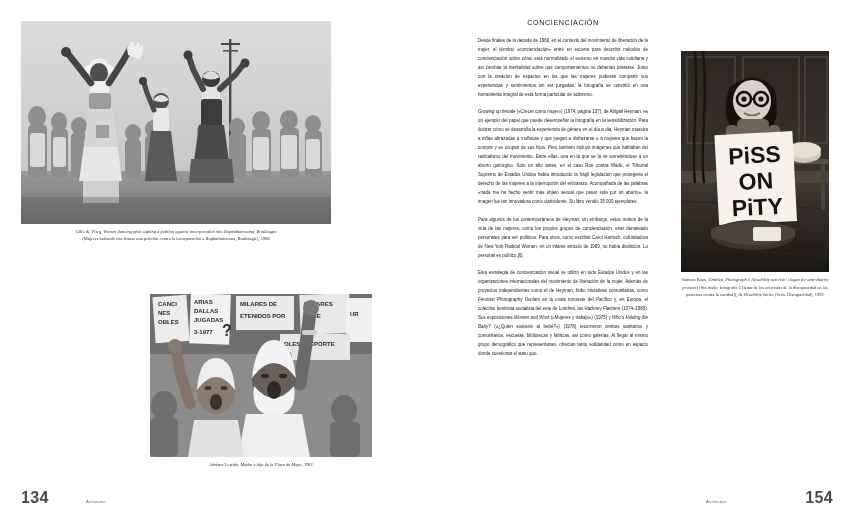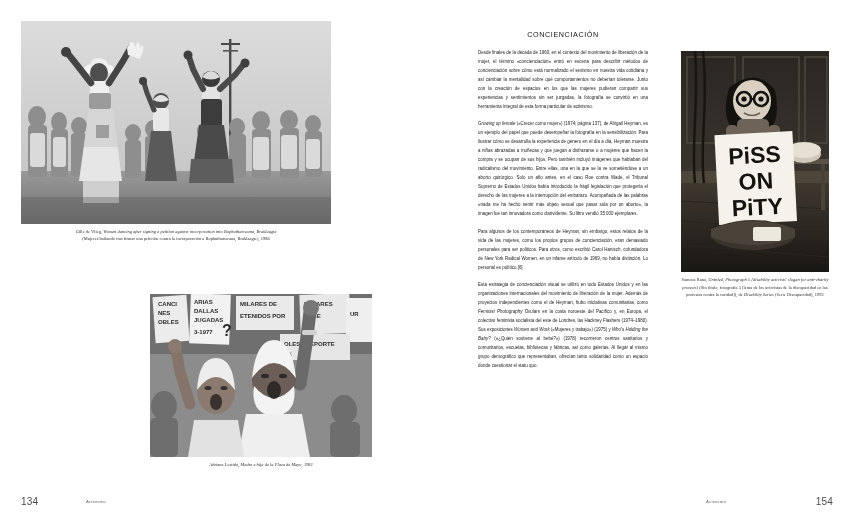--- a/index.html
+++ b/index.html
@@ -47,42 +47,43 @@
     left: 478px;
     top: 18px;
     width: 170px;
   }
   .section-title {
     font-family: "Liberation Sans", sans-serif;
     font-size: 7.2px;
     letter-spacing: 0.085em;
     text-align: center;
     color: #141414;
-    margin: 12px 0 10px 0;
+    margin: 0 0 10px 0;
     font-weight: 400;
   }
   .body-text {
     font-family: "Liberation Sans", sans-serif;
     font-size: 4.45px;
     line-height: 2.02;
     text-align: justify;
     color: #202020;
     margin: 0 0 8.5px 0;
     letter-spacing: 0.002em;
   }
   .body-text:last-child { margin-bottom: 0; }
   .body-text i { font-style: italic; }
 
   
   .folio {
     position: absolute;
     font-family: "Liberation Sans", sans-serif;
-    font-size: 10px;
+    font-size: 16px;
     color: #4a4a4a;
     letter-spacing: 0.02em;
+    font-weight: bold;
   }
   .running-head {
     position: absolute;
     font-family: "Liberation Sans", sans-serif;
     font-size: 4.3px;
     color: #6b6b6b;
     letter-spacing: 0.04em;
   }
 
   .folio-left  { left: 21px;  bottom: 24px; }

